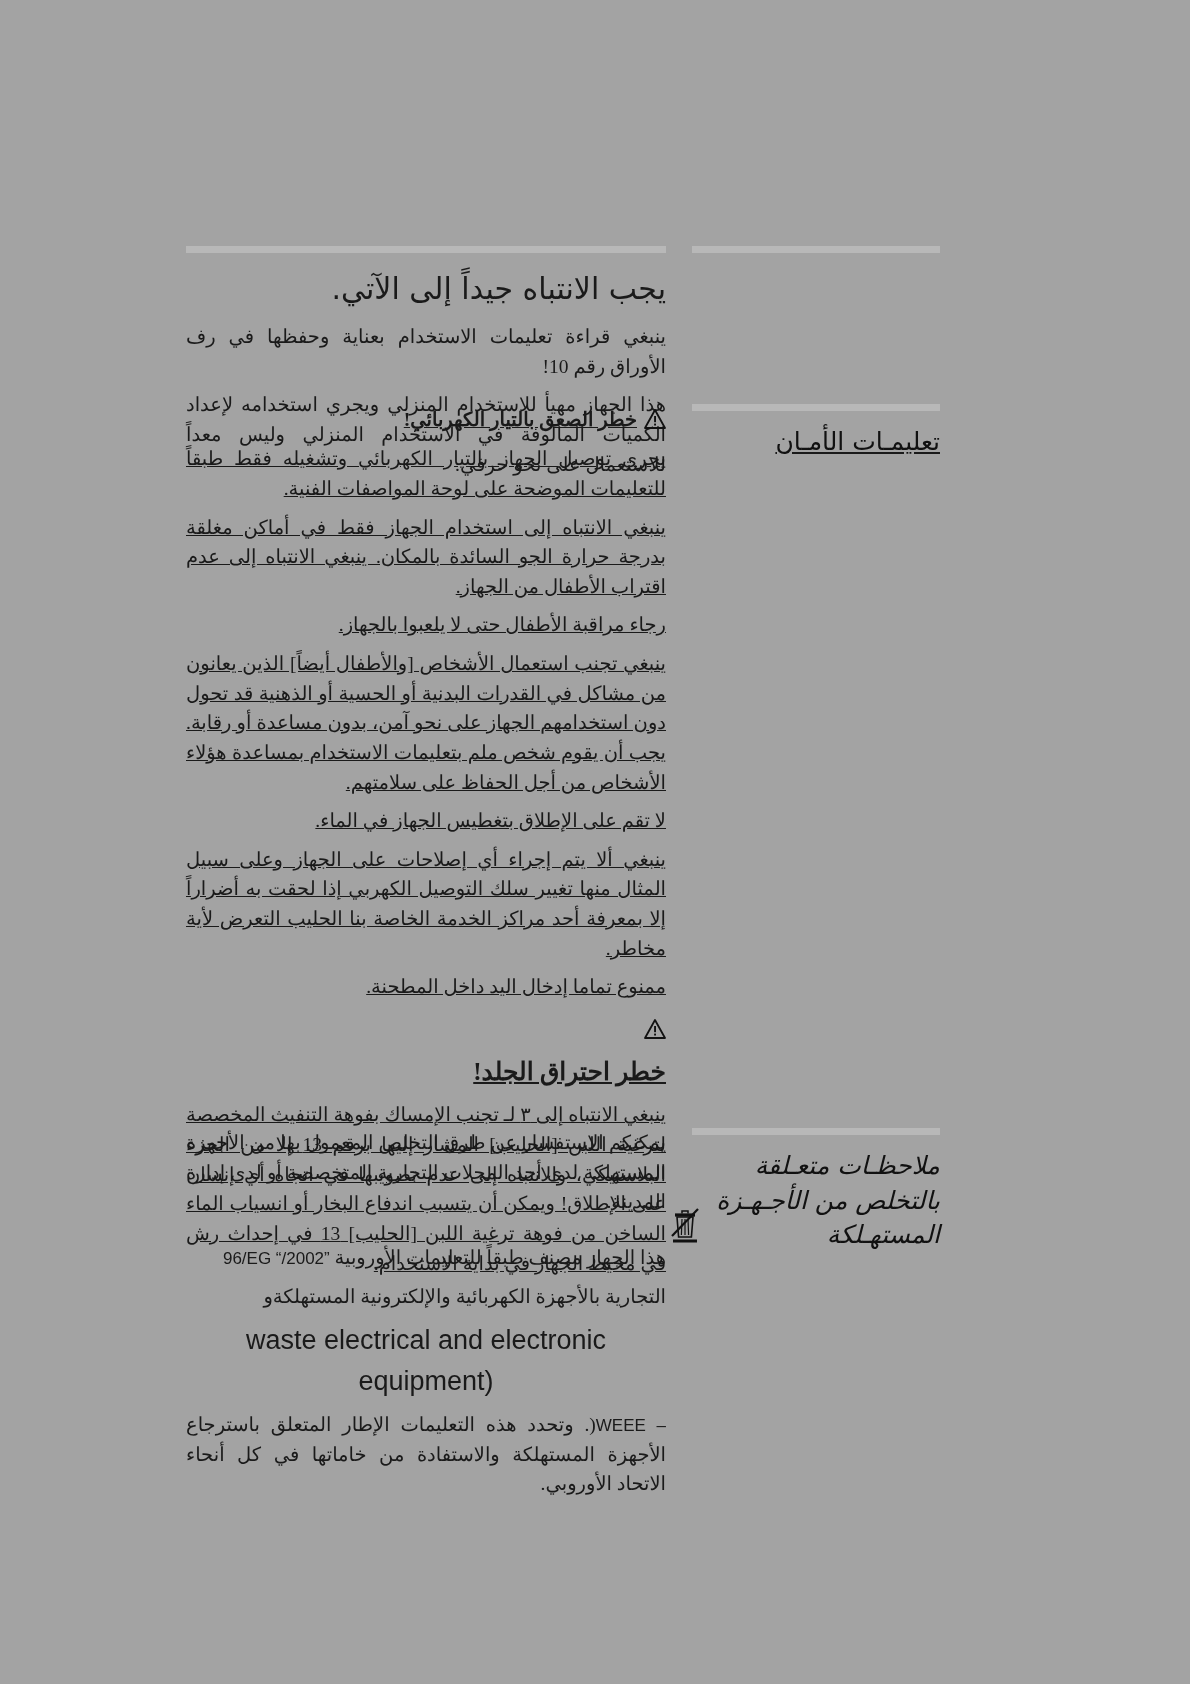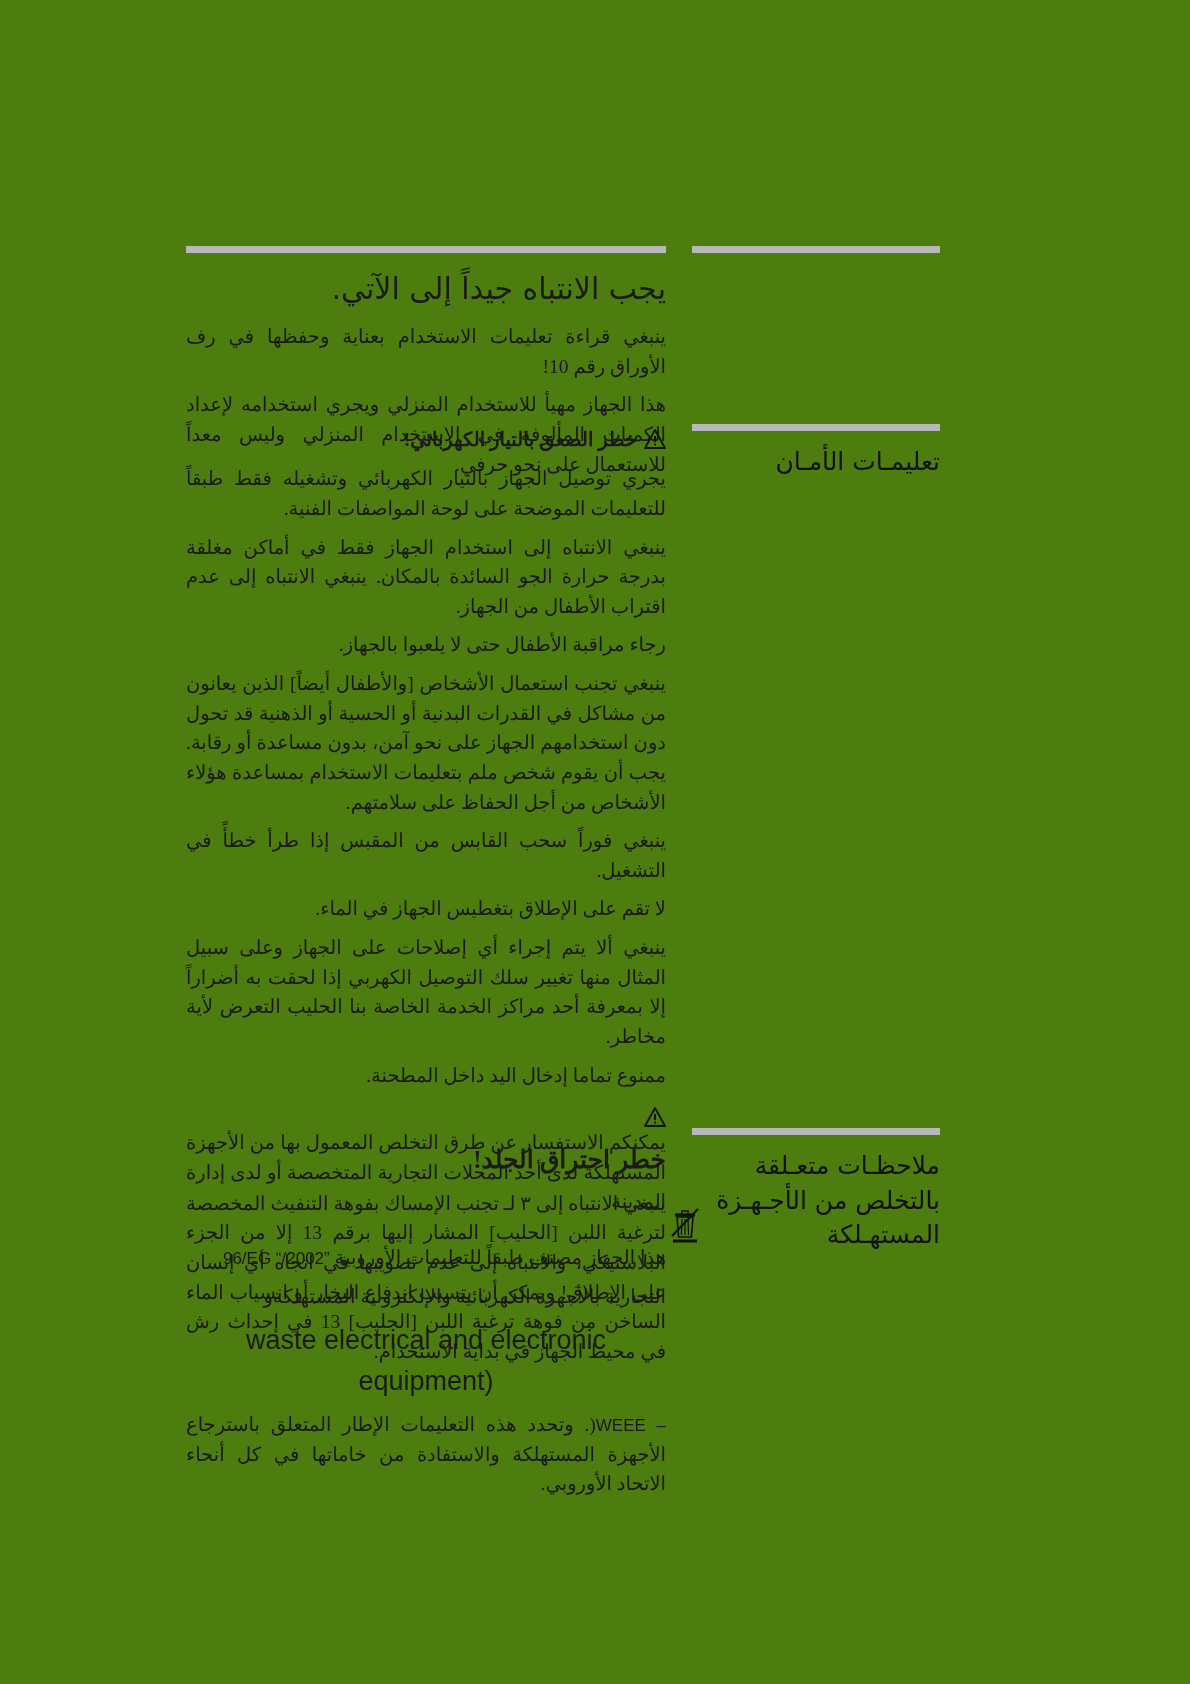--- a/index.html
+++ b/index.html
@@ -13,21 +13,21 @@
     height: 1684px;
     position: relative;
     font-family: "Liberation Serif", "DejaVu Serif", serif;
     color: #1a1a1a;
     overflow: hidden;
   }
 
   .page {
     position: absolute;
     inset: 0;
-    background: #4d7c0f;
+    background: #a3a3a3;
   }
 
   
   .rule {
     background: #b8b8b8;
     height: 7px;
     width: 100%;
   }
 
   .section {
@@ -51,21 +51,21 @@
   .head-title {
     font-family: "DejaVu Sans", "Liberation Sans", sans-serif;
     font-size: 25px;
     line-height: 1.38;
     font-weight: 400;
     color: #111;
     letter-spacing: 0.5px;
     text-align: right;
     direction: rtl;
   }
-  .head-title.small-gap { letter-spacing: 1.2px; }
+  .head-title.small-gap { letter-spacing: 1.2px; font-style: italic; }
 
   
   .body-col {
     flex: 1 1 auto;
     box-sizing: border-box;
     padding-left: 0;
     padding-right: 26px;
     text-align: right;
     direction: rtl;
   }
@@ -123,21 +123,21 @@
     height: 20px;
   }
   .weee-icon {
     position: absolute;
     width: 30px;
     height: 38px;
   }
 
   
   #sec-attention { top: 246px; right: 250px; left: 186px; }
-  #sec-safety    { top: 424px; right: 250px; left: 186px; }
+  #sec-safety    { top: 404px; right: 250px; left: 186px; text-decoration: underline; }
   #sec-disposal  { top: 1128px; right: 250px; left: 186px; }
 </style>
 </head>
 <body>
 
 <div class="page">
 
   <div class="section" id="sec-attention">
     <div class="head-col">
       <div class="rule"></div>
@@ -164,21 +164,20 @@
             <rect x="10.1" y="7" width="1.9" height="6.2" fill="#111"></rect>
             <rect x="10.1" y="14.6" width="1.9" height="1.9" fill="#111"></rect>
           </svg>
         </span><span>خطر الصعق بالتيار الكهربائي!</span>
       </p>
 
       <p class="t">يجري توصيل الجهاز بالتيار الكهربائي وتشغيله فقط طبقاً للتعليمات الموضحة على لوحة المواصفات الفنية.</p>
       <p class="t">ينبغي الانتباه إلى استخدام الجهاز فقط في أماكن مغلقة بدرجة حرارة الجو السائدة بالمكان.  ينبغي الانتباه إلى عدم اقتراب الأطفال من الجهاز.</p>
       <p class="t">رجاء مراقبة الأطفال حتى لا يلعبوا بالجهاز.</p>
       <p class="t">ينبغي تجنب استعمال الأشخاص [والأطفال أيضاً] الذين يعانون من مشاكل في القدرات البدنية أو الحسية أو الذهنية قد تحول دون استخدامهم الجهاز على نحو آمن، بدون مساعدة أو رقابة. يجب أن يقوم شخص ملم بتعليمات الاستخدام بمساعدة هؤلاء الأشخاص من أجل الحفاظ على سلامتهم.</p>
-      <p class="t">ينبغي فوراً سحب القابس من المقبس إذا طرأ خطأً في التشغيل.</p>
       <p class="t">لا تقم على الإطلاق بتغطيس الجهاز في الماء.</p>
       <p class="t">ينبغي ألا يتم إجراء أي إصلاحات على الجهاز وعلى سبيل المثال منها تغيير سلك التوصيل الكهربي إذا لحقت به أضراراً إلا بمعرفة أحد مراكز الخدمة الخاصة بنا الحليب التعرض لأية مخاطر.</p>
       <p class="t">ممنوع تماما إدخال اليد داخل المطحنة.</p>
 
       <p class="warn">
         <span class="warn-icon">
           <svg viewBox="0 0 22 20" width="22" height="20" aria-hidden="true">
             <path d="M11 1 L21 19 L1 19 Z" fill="none" stroke="#111" stroke-width="1.8" stroke-linejoin="round"></path>
             <rect x="10.1" y="7" width="1.9" height="6.2" fill="#111"></rect>
             <rect x="10.1" y="14.6" width="1.9" height="1.9" fill="#111"></rect>

